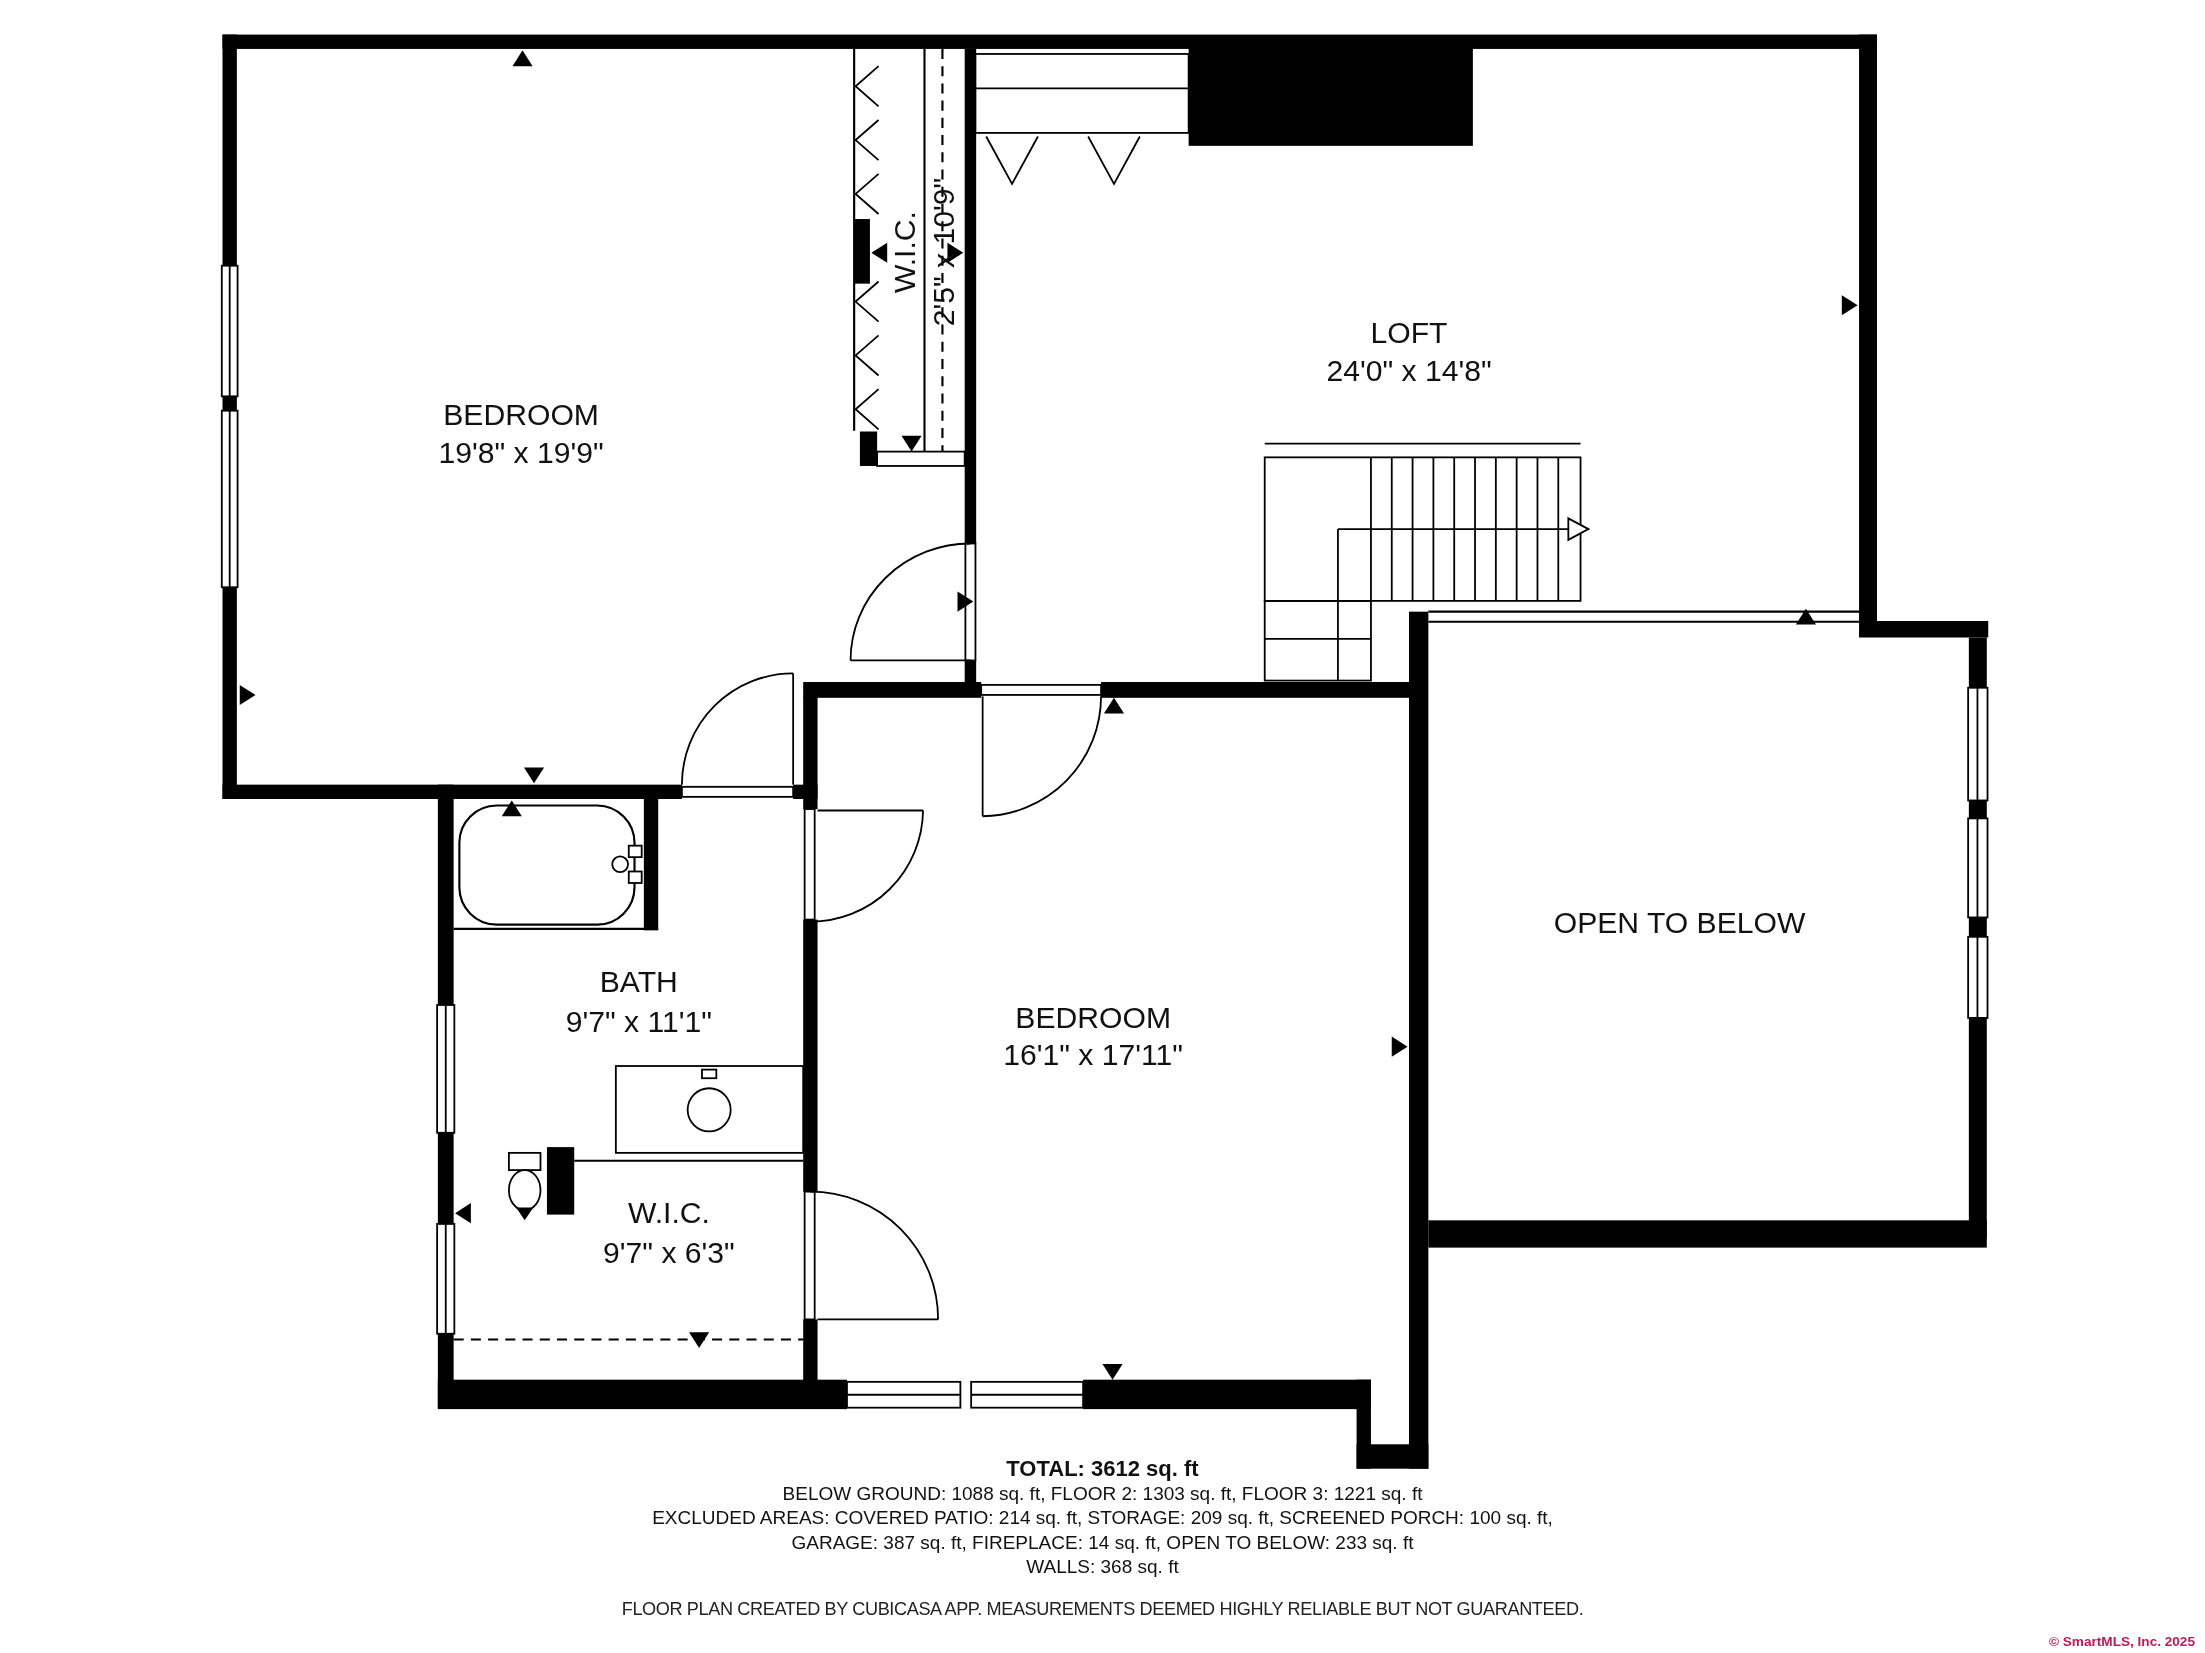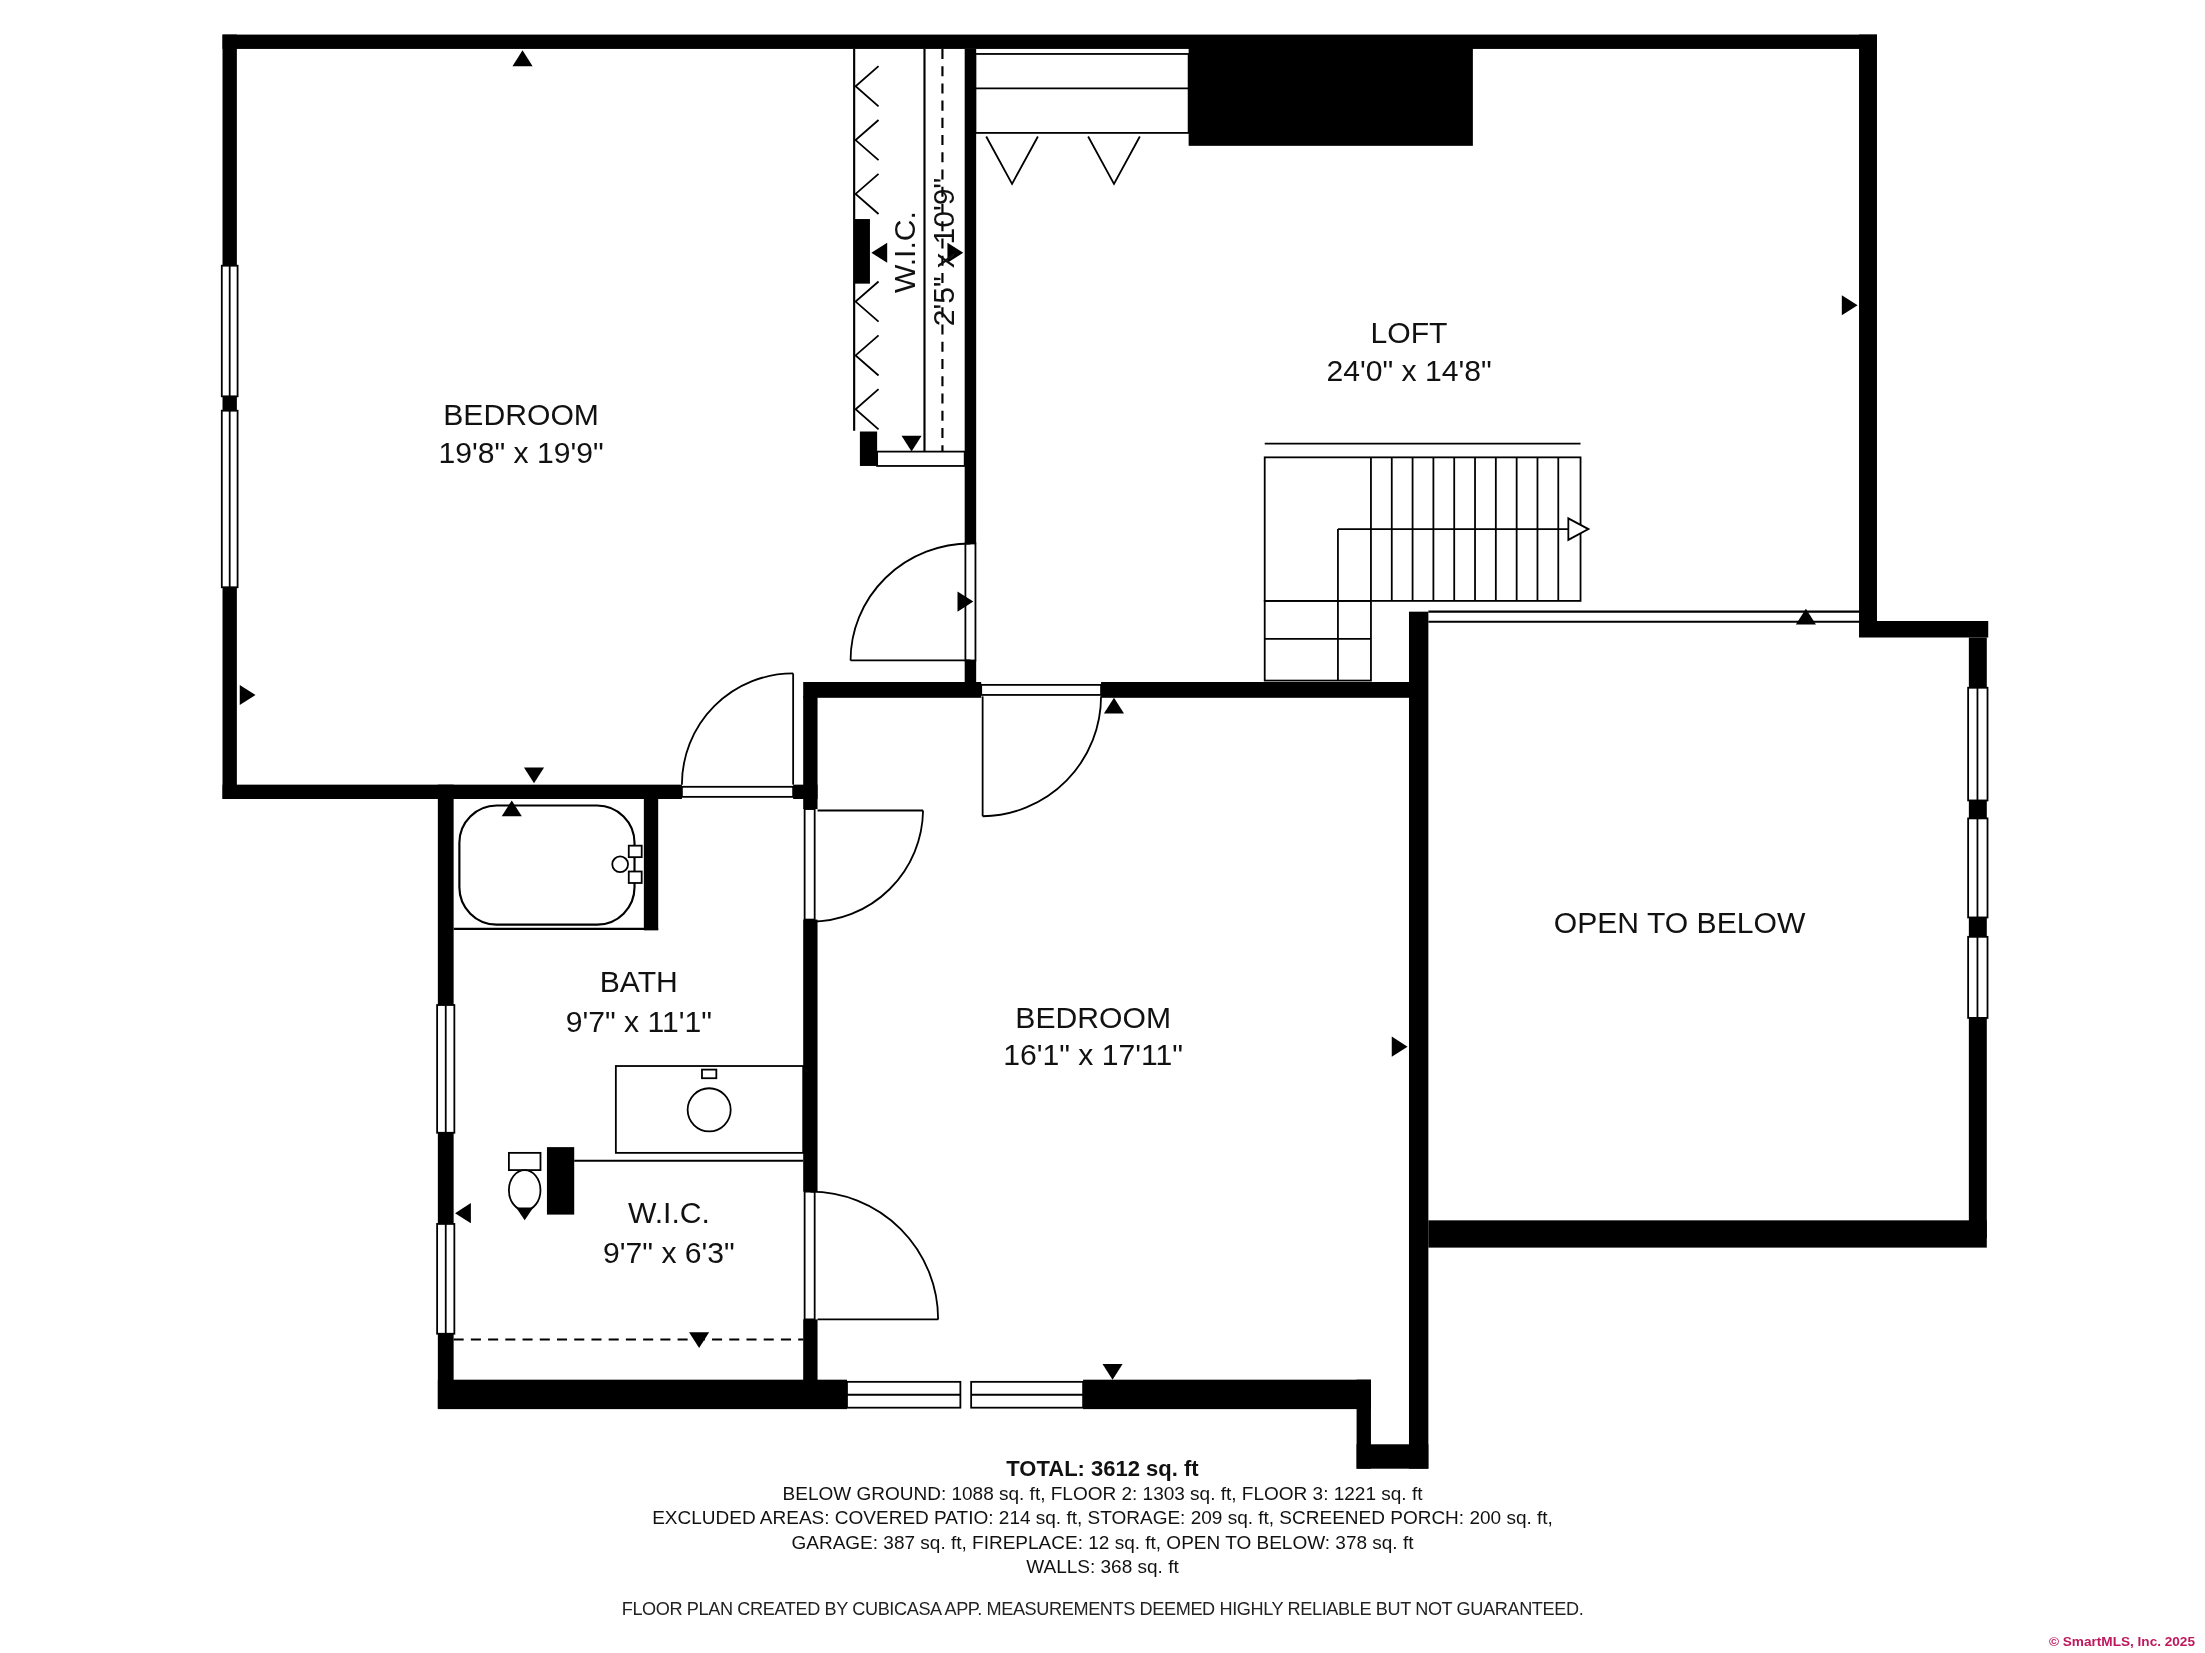--- a/index.html
+++ b/index.html
@@ -257,21 +257,21 @@
     <text class="room-name" x="932" y="1704">W.I.C.</text>
     <text class="room-dims" x="932" y="1760">9'7" x 6'3"</text>
 
     <text class="room-name" x="2340" y="1300">OPEN TO BELOW</text>
   </g>
 </svg>
 
   <div class="summary">
     <div class="total">TOTAL: 3612 sq. ft</div>
     <div class="line">BELOW GROUND: 1088 sq. ft, FLOOR 2: 1303 sq. ft, FLOOR 3: 1221 sq. ft</div>
-    <div class="line">EXCLUDED AREAS: COVERED PATIO: 214 sq. ft, STORAGE: 209 sq. ft, SCREENED PORCH: 200 sq. ft,</div>
-    <div class="line">GARAGE: 387 sq. ft, FIREPLACE: 12 sq. ft, OPEN TO BELOW: 378 sq. ft</div>
+    <div class="line">EXCLUDED AREAS: COVERED PATIO: 214 sq. ft, STORAGE: 209 sq. ft, SCREENED PORCH: 100 sq. ft,</div>
+    <div class="line">GARAGE: 387 sq. ft, FIREPLACE: 14 sq. ft, OPEN TO BELOW: 233 sq. ft</div>
     <div class="line">WALLS: 368 sq. ft</div>
   </div>
 
   <div class="disclaimer">FLOOR PLAN CREATED BY CUBICASA APP. MEASUREMENTS DEEMED HIGHLY RELIABLE BUT NOT GUARANTEED.</div>
   <div class="copyright">© SmartMLS, Inc. 2025</div>
 </div>
 
 
 </body></html>

